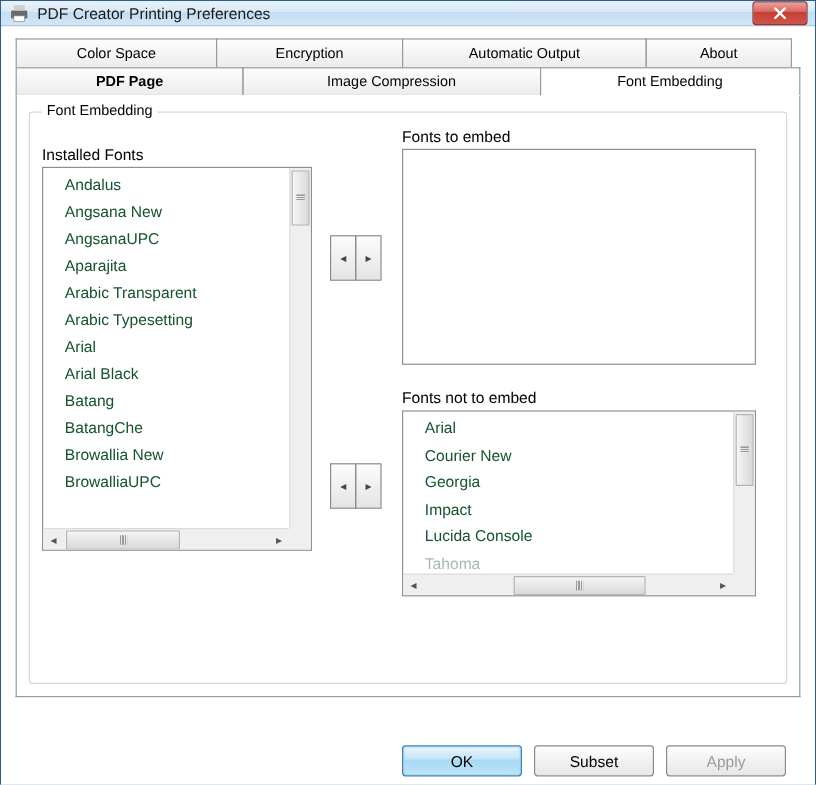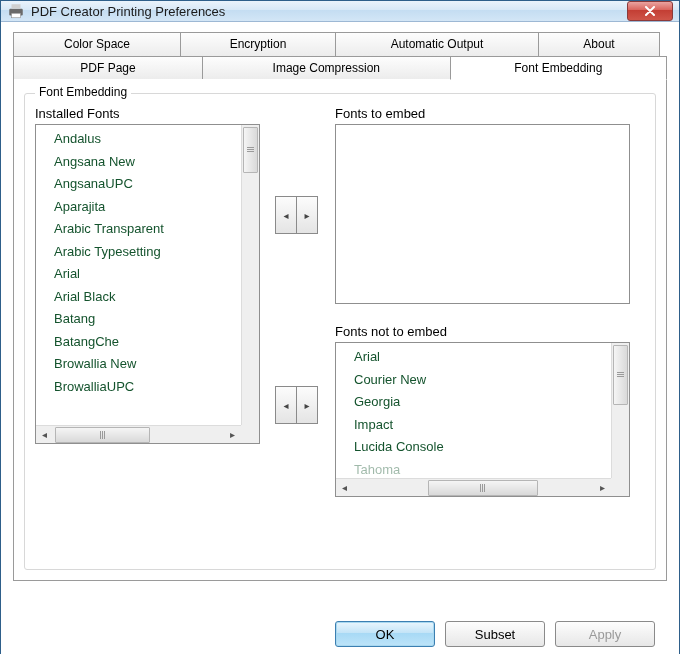--- a/index.html
+++ b/index.html
@@ -76,21 +76,21 @@
   .tab-row .tab:first-child { margin-left: 0; }
   .tab.active {
     background: #fff;
     border-bottom: 1px solid #fff;
     z-index: 2;
   }
   .row1 .t1 { width: 168px; }
   .row1 .t2 { width: 156px; }
   .row1 .t3 { width: 204px; }
   .row1 .t4 { width: 122px; }
-  .row2 .t5 { width: 194px; }
+  .row2 .t5 { width: 194px; font-weight: bold; }
   .row2 .t6 { width: 254px; }
   .row2 .t7 { width: 222px; }
   .tab-pane {
     border: 1px solid #9a9a9a;
     border-top: none;
     margin-top: -1px;
     height: 502px;
     position: relative;
     background: #fff;
   }
@@ -112,21 +112,21 @@
     position: absolute;
     left: 10px; right: 10px; top: 12px; bottom: 8px;
   }
   .col-label {
     font-size: 13px;
     color: #000;
     margin-bottom: 3px;
   }
   .left-col {
     position: absolute;
-    left: 0; top: 0;
+    left: 0; top: 15px;
     width: 225px;
   }
   .right-col {
     position: absolute;
     left: 300px; top: 0; right: 0;
   }
   .listbox {
     border: 1px solid #8f8f8f;
     background: #fff;
     position: relative;

